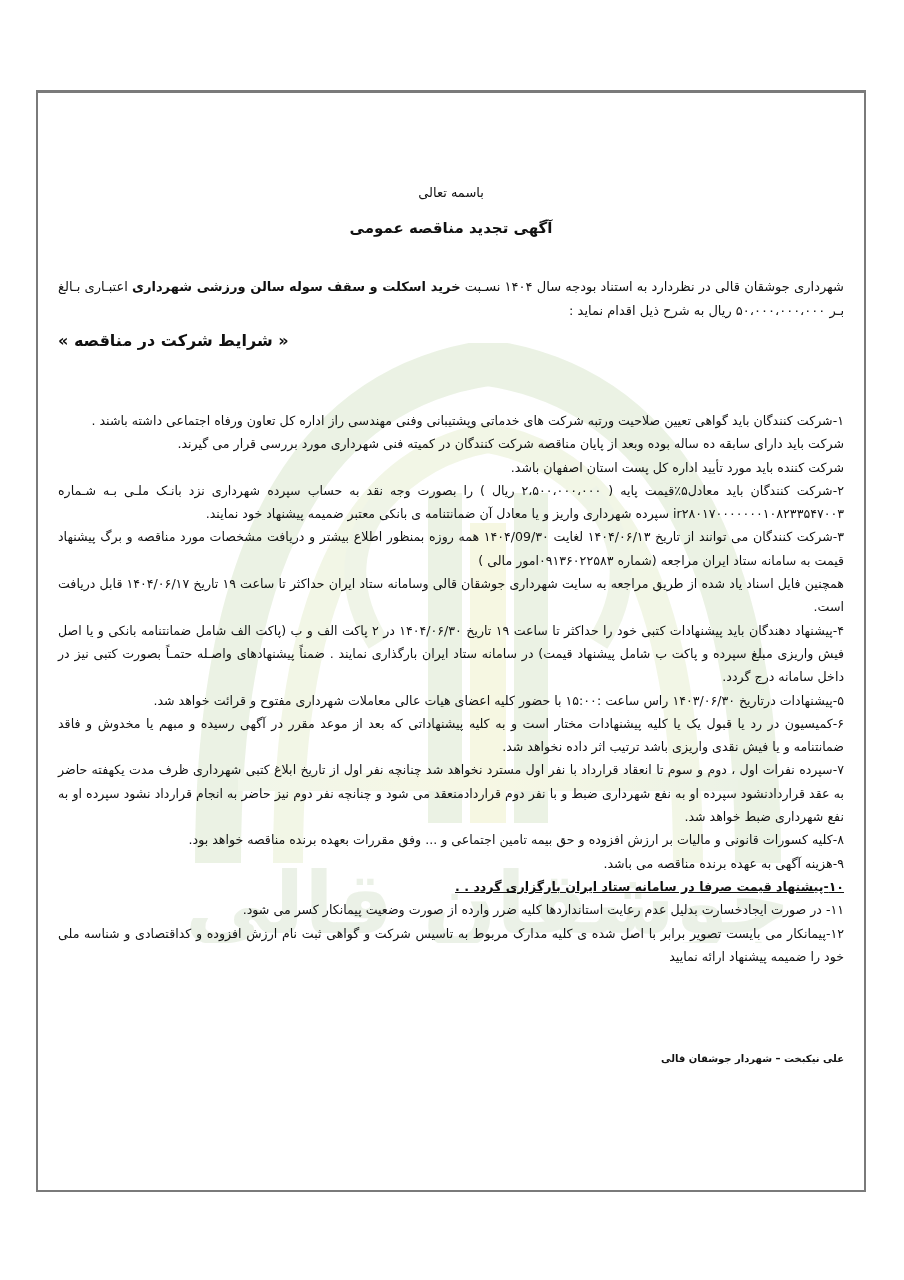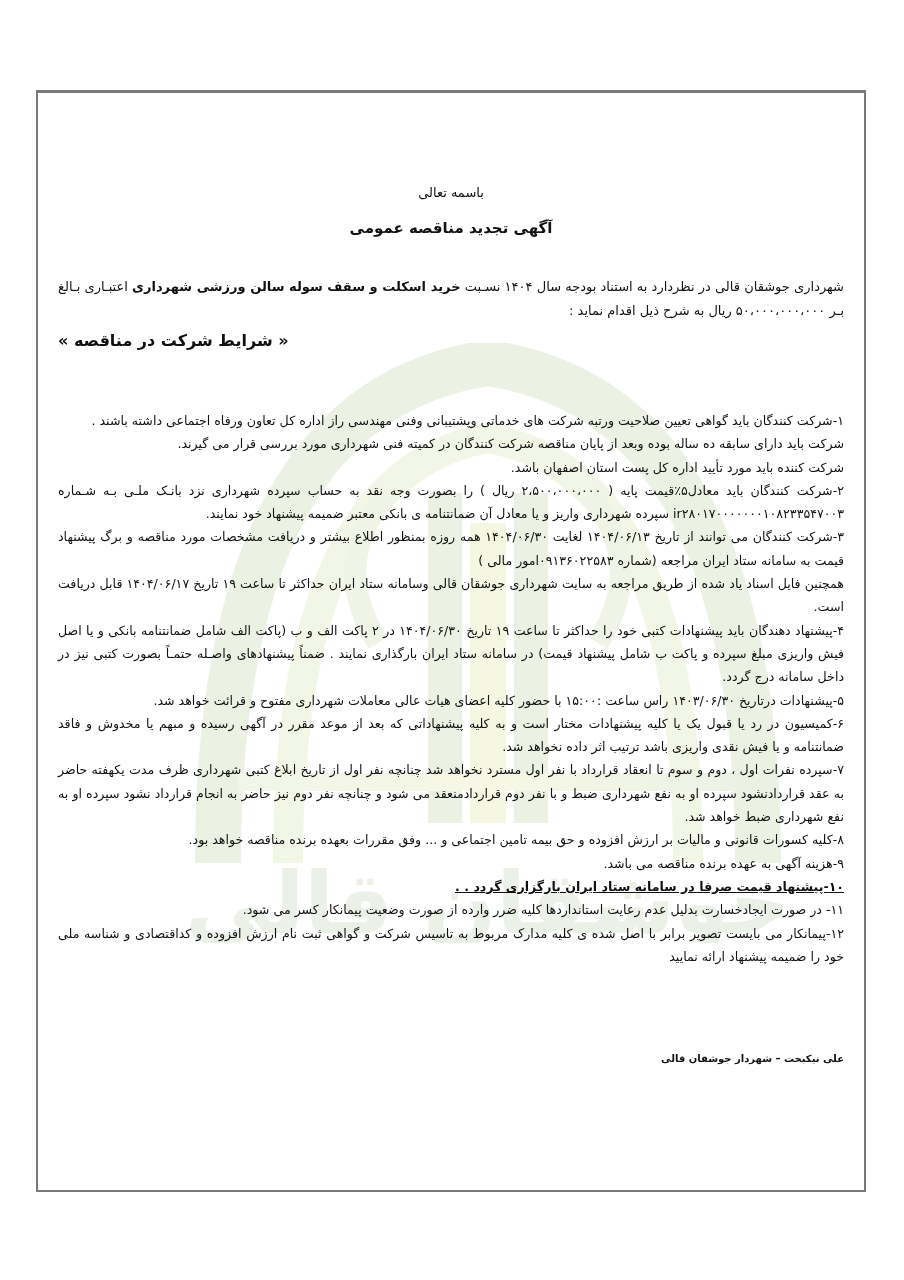--- a/index.html
+++ b/index.html
@@ -140,21 +140,21 @@
       <span>شهرداری جوشقان قالی در نظردارد به استناد بودجه سال ۱۴۰۴ نسـبت </span><b>خرید اسکلت و سقف سوله سالن ورزشی شهرداری</b><span> اعتبـاری بـالغ بـر ۵۰،۰۰۰،۰۰۰،۰۰۰ ریال به شرح ذیل اقدام نماید :</span>
     </div>
 
     <div class="conditions-title">« شرایط شرکت در مناقصه »</div>
 
     <div class="clauses">
       <p>۱-شرکت کنندگان باید گواهی تعیین صلاحیت ورتبه شرکت های خدماتی وپشتیبانی وفنی مهندسی راز اداره کل تعاون ورفاه اجتماعی  داشته باشند .</p>
       <p>شرکت باید دارای سابقه ده ساله بوده وبعد از پایان مناقصه شرکت کنندگان در کمیته فنی شهرداری مورد بررسی قرار می گیرند.</p>
       <p>شرکت کننده باید مورد تأیید اداره کل پست استان اصفهان باشد.</p>
       <p>۲-شرکت کنندگان باید معادل۵٪قیمت پایه ( ۲،۵۰۰،۰۰۰،۰۰۰ ریال ) را بصورت وجه نقد به حساب سپرده شهرداری نزد بانـک ملـی بـه شـماره ir۲۸۰۱۷۰۰۰۰۰۰۰۱۰۸۲۳۳۵۴۷۰۰۳ سپرده شهرداری واریز و یا معادل آن ضمانتنامه ی بانکی معتبر ضمیمه پیشنهاد خود نمایند.</p>
-      <p>۳-شرکت کنندگان می توانند از تاریخ ۱۴۰۴/۰۶/۱۳ لغایت ۱۴۰۴/۰۶/۳۰  همه روزه بمنظور اطلاع بیشتر و دریافت مشخصات مورد مناقصه  و برگ پیشنهاد قیمت به سامانه ستاد ایران  مراجعه (شماره ۰۹۱۳۶۰۲۲۵۸۳امور مالی )</p>
+      <p>۳-شرکت کنندگان می توانند از تاریخ ۱۴۰۴/۰۶/۱۳ لغایت ۱۴۰۴/09/۳۰  همه روزه بمنظور اطلاع بیشتر و دریافت مشخصات مورد مناقصه  و برگ پیشنهاد قیمت به سامانه ستاد ایران  مراجعه (شماره ۰۹۱۳۶۰۲۲۵۸۳امور مالی )</p>
       <p>همچنین فایل اسناد یاد شده  از طریق مراجعه به سایت شهرداری جوشقان قالی وسامانه ستاد ایران حداکثر تا ساعت ۱۹ تاریخ  ۱۴۰۴/۰۶/۱۷   قابل دریافت است.</p>
       <p>۴-پیشنهاد دهندگان باید پیشنهادات کتبی خود را حداکثر تا ساعت ۱۹ تاریخ ۱۴۰۴/۰۶/۳۰ در ۲ پاکت الف و ب (پاکت الف شامل ضمانتنامه بانکی و یا اصل فیش واریزی مبلغ سپرده و پاکت ب شامل پیشنهاد قیمت) در سامانه ستاد ایران بارگذاری نمایند . ضمناً پیشنهادهای واصـله حتمـاً بصورت کتبی نیز در داخل سامانه درج گردد.</p>
       <p>۵-پیشنهادات درتاریخ ۱۴۰۳/۰۶/۳۰ راس ساعت :۱۵:۰۰ با حضور کلیه اعضای هیات عالی معاملات شهرداری مفتوح و قرائت خواهد شد.</p>
       <p>۶-کمیسیون در رد یا قبول یک یا کلیه پیشنهادات مختار است و به کلیه پیشنهاداتی که بعد از موعد مقرر در آگهی رسیده و مبهم یا مخدوش و فاقد ضمانتنامه و یا فیش نقدی واریزی باشد ترتیب اثر داده نخواهد شد.</p>
       <p>۷-سپرده نفرات اول ، دوم و سوم تا انعقاد قرارداد با نفر اول مسترد نخواهد شد چنانچه نفر اول از تاریخ ابلاغ کتبی شهرداری ظرف مدت یکهفته حاضر به عقد قراردادنشود سپرده او به نفع شهرداری ضبط و با نفر دوم قراردادمنعقد می شود و چنانچه نفر دوم نیز حاضر به انجام قرارداد نشود سپرده او به نفع شهرداری ضبط خواهد شد.</p>
       <p>۸-کلیه کسورات قانونی  و  مالیات بر ارزش افزوده و حق بیمه تامین اجتماعی و ... وفق مقررات بعهده برنده مناقصه خواهد بود.</p>
       <p>۹-هزینه آگهی به عهده برنده مناقصه می باشد.</p>
       <p class="bold-underline">۱۰-پیشنهاد قیمت صرفا در سامانه ستاد ایران بارگزاری گردد . .</p>
       <p>۱۱- در صورت ایجادخسارت بدلیل  عدم رعایت استانداردها کلیه ضرر وارده از صورت وضعیت پیمانکار کسر می شود.</p>
       <p>۱۲-پیمانکار می بایست تصویر برابر با اصل شده ی کلیه مدارک مربوط به تاسیس شرکت و گواهی ثبت نام ارزش افزوده و کداقتصادی و شناسه ملی خود را ضمیمه پیشنهاد ارائه نمایید</p>

